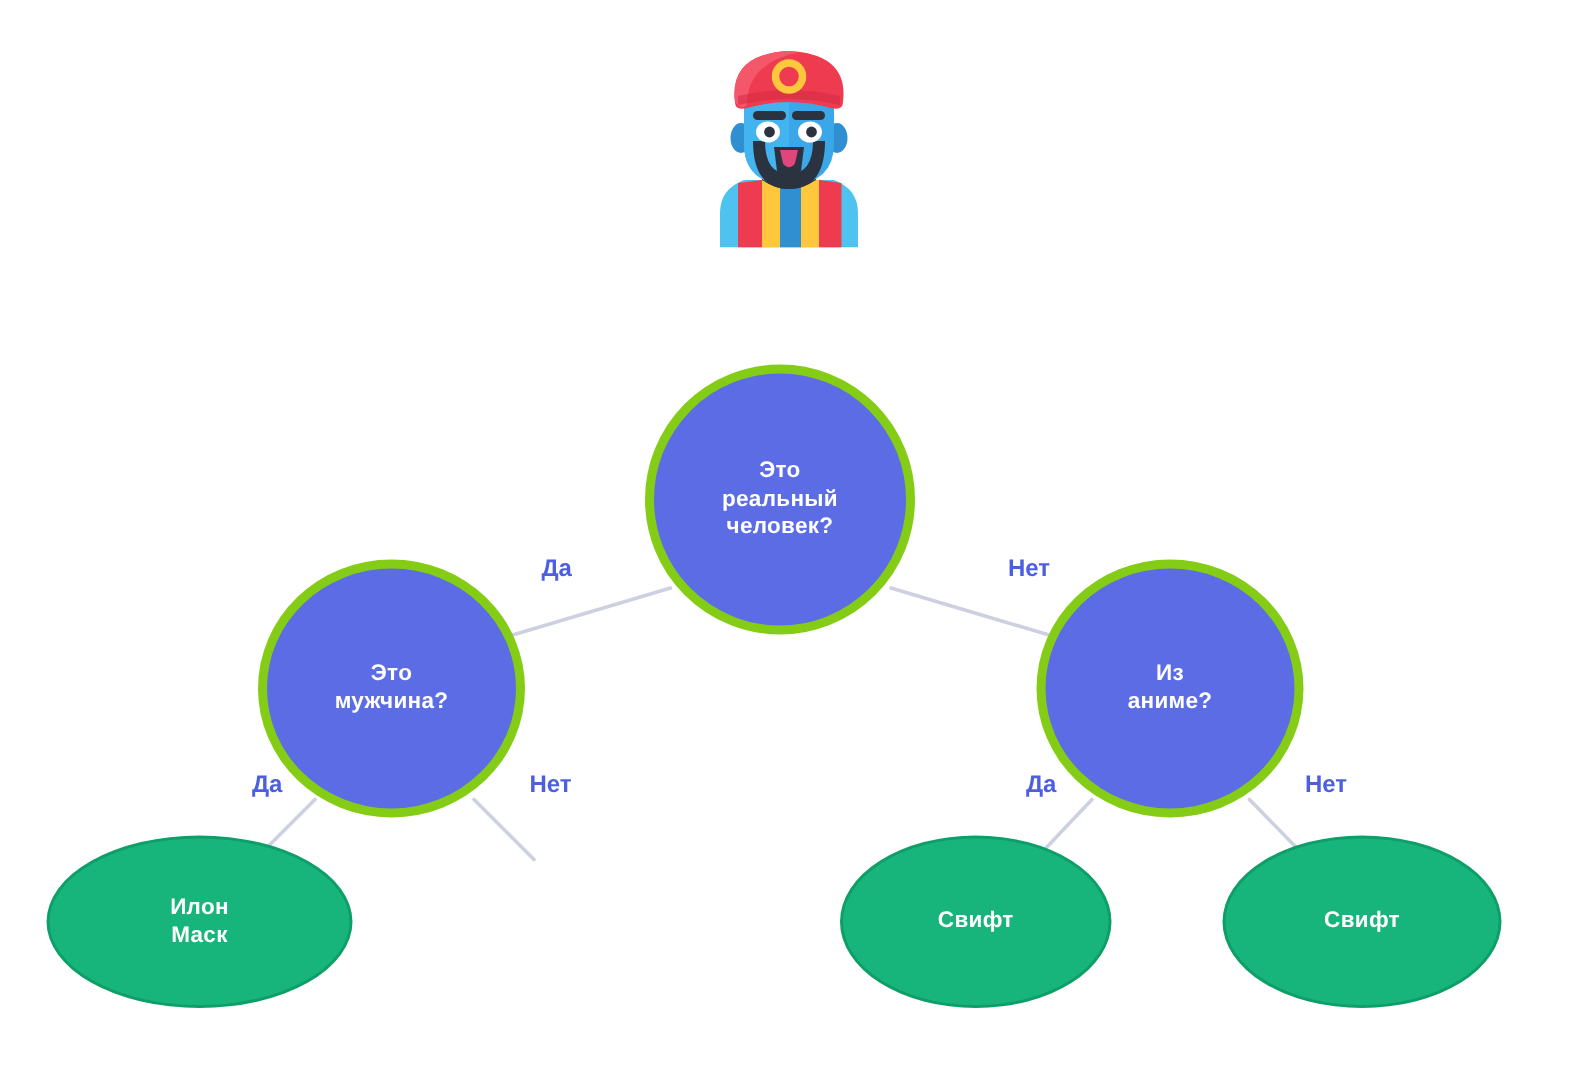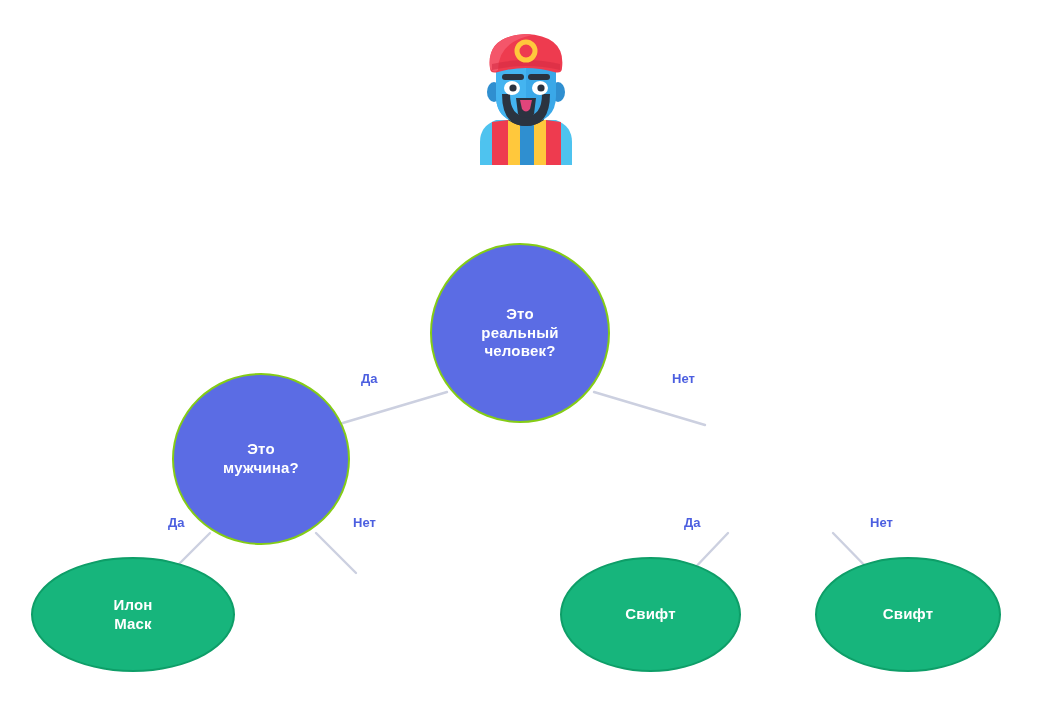--- a/index.html
+++ b/index.html
@@ -52,21 +52,21 @@
     box-sizing: border-box;
     text-align: center;
     color: #ffffff;
     font-weight: bold;
     line-height: 1.25;
     letter-spacing: .2px;
     white-space: pre-line;
   }
   .node.question {
     background: #5b6ce4;
-    border: 2px solid #84cc16;
+    border: 6px solid #84cc16;
     border-radius: 50%;
     font-size: 15px;
   }
   .node.answer {
     background: #17b57c;
     border: 2px solid #0e9e68;
     border-radius: 50%;
     font-size: 15px;
   }
 
@@ -77,21 +77,21 @@
   .leaf { height: 115px; }
   #n-a1 { left: 31px;  top: 557px; width: 204px; }
   #n-a2 { left: 300px; top: 557px; width: 185px; }
   #n-a3 { left: 560px; top: 557px; width: 181px; }
   #n-a4 { left: 815px; top: 557px; width: 186px; }
 
   
   .edge-label {
     position: absolute;
     color: #4c5fe0;
-    font-size: 13px;
+    font-size: 16px;
     font-weight: bold;
     white-space: nowrap;
   }
   #lbl-root-yes  { left: 361px; top: 371px; }
   #lbl-root-no   { left: 672px; top: 371px; }
   #lbl-left-yes  { left: 168px; top: 515px; }
   #lbl-left-no   { left: 353px; top: 515px; }
   #lbl-right-yes { left: 684px; top: 515px; }
   #lbl-right-no  { left: 870px; top: 515px; }
 </style>
@@ -145,20 +145,22 @@
     <line x1="316" y1="533" x2="356" y2="573"></line>
     <line x1="728" y1="533" x2="690" y2="573"></line>
     <line x1="833" y1="533" x2="872" y2="573"></line>
   </svg>
 
   <div class="node question" id="n-root">Это
 реальный
 человек?</div>
   <div class="node question" id="n-left">Это
 мужчина?</div>
+  <div class="node question" id="n-right">Из
+аниме?</div>
 
   <div class="node answer leaf" id="n-a1">Илон
 Маск</div>
   <div class="node answer leaf" id="n-a3">Свифт</div>
   <div class="node answer leaf" id="n-a4">Свифт</div>
 
   <div class="edge-label" id="lbl-root-yes">Да</div>
   <div class="edge-label" id="lbl-root-no">Нет</div>
   <div class="edge-label" id="lbl-left-yes">Да</div>
   <div class="edge-label" id="lbl-left-no">Нет</div>

